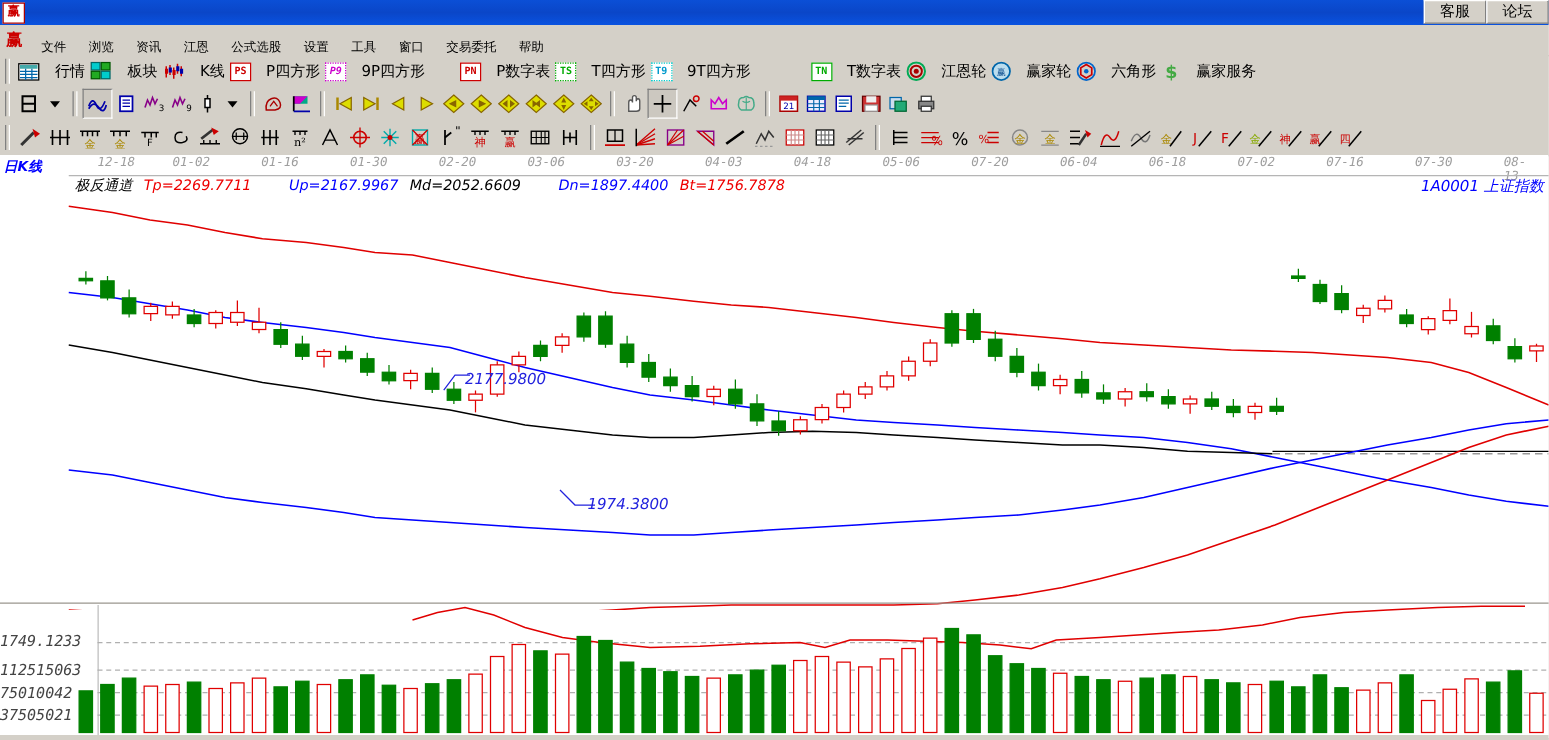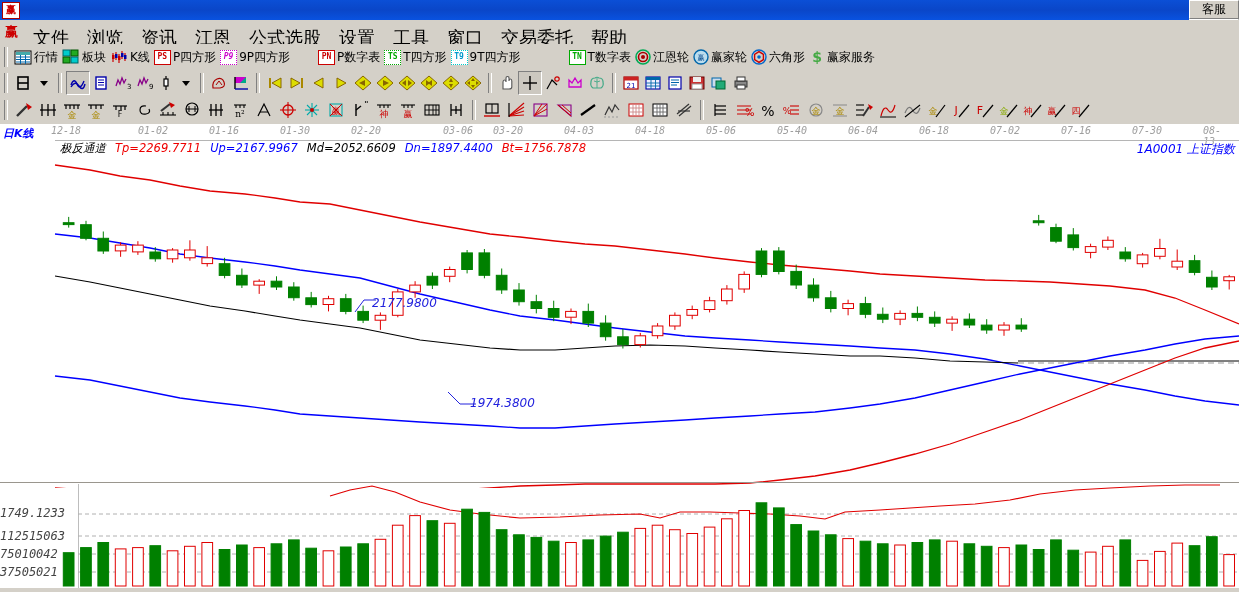--- a/index.html
+++ b/index.html
@@ -15,49 +15,49 @@
   .titlebar{
     position:absolute;left:0;top:0;width:1239px;height:20px;
     background:linear-gradient(to bottom,#0b4fd6 0%,#0a46c8 50%,#0952e0 100%);
     display:flex;align-items:center;
   }
   .tb-icon{width:16px;height:15px;margin:0 4px 0 2px;background:#fff;border:1px solid #a00;
     color:#c00;font-size:10px;line-height:13px;text-align:center;font-weight:bold;
     font-family:"DejaVu Sans",sans-serif;}
   .tb-title{color:#fff;font-size:12.5px;font-weight:bold;letter-spacing:.4px;
     font-family:"DejaVu Sans","Liberation Sans",sans-serif;white-space:nowrap;}
-  .tb-right{margin-left:auto;display:flex;height:20px;align-items:center;flex-direction:column;}
+  .tb-right{margin-left:auto;display:flex;height:20px;align-items:flex-start;}
   .tb-btn{
     width:48px;background:#d4d0c8;border:1px solid #fff;border-right-color:#808080;
     border-bottom-color:#808080;color:#000;font-size:12px;display:flex;
     align-items:center;justify-content:center;font-family:"DejaVu Sans",sans-serif;
   }
 
   
   .menubar{
     position:absolute;left:0;top:20px;width:1239px;height:24px;background:#d4d0c8;
     display:flex;align-items:center;border-bottom:1px solid #b8b4ac;
   }
   .menu-logo{color:#c00;font-weight:bold;font-size:13px;margin:0 6px 0 5px;
     font-family:"DejaVu Sans",sans-serif;}
-  .menu-item{font-size:18px;color:#000;padding:2px 9px;white-space:nowrap;
+  .menu-item{font-size:10px;color:#000;padding:2px 9px;white-space:nowrap;
     font-family:"DejaVu Sans","Liberation Sans",sans-serif;margin-top:12px;}
 
   
   .toolbar{
     position:absolute;left:0;width:1239px;background:#d4d0c8;
     display:flex;align-items:center;
   }
   #tb1{top:44px;height:26px;}
   #tb2{top:70px;height:26px;}
   #tb3{top:96px;height:28px;border-bottom:1px solid #9a968e;}
   .sep{width:2px;height:20px;border-left:1px solid #808080;border-right:1px solid #fff;
     margin:0 4px;flex:0 0 auto;}
   .tbtn{display:flex;align-items:center;height:22px;padding:0 2px;flex:0 0 auto;}
-  .tbtn .lbl{font-size:12px;color:#000;margin-left:2px;white-space:nowrap;
+  .tbtn .lbl{font-size:12px;color:#000;margin-left:12px;white-space:nowrap;
     font-family:"DejaVu Sans","Liberation Sans",sans-serif;}
   .ico{width:18px;height:16px;flex:0 0 auto;display:block;}
   .ico.sm{width:16px;height:16px;}
   .ico.w20{width:20px;height:18px;}
   .badge{
     width:15px;height:13px;border:1px solid #c00;color:#c00;font-size:8px;
     line-height:12px;text-align:center;font-weight:bold;background:#fff;
     font-family:"DejaVu Sans Mono",monospace;flex:0 0 auto;
   }
   .badge.p9{border-color:#c0c;color:#c0c;border-style:dotted;font-style:italic;}
@@ -76,21 +76,21 @@
     font-family:"DejaVu Sans",sans-serif;}
   .datelbl{position:absolute;top:1px;font-size:10px;color:#9e9e9e;
     font-family:"DejaVu Sans Mono","Liberation Mono",monospace;transform:translateX(-50%);}
   .axis-line{position:absolute;left:55px;top:16px;width:1184px;height:1px;background:#b5b5b5;}
 
   .infoline{position:absolute;left:60px;top:17px;height:16px;font-size:11.5px;
     white-space:nowrap;font-family:"DejaVu Sans","Liberation Sans",sans-serif;}
   .infoline span{margin-right:9px;}
   .ch-name{color:#000;font-weight:normal;margin-right:16px;}
   .c-red{color:#e00;}
-  .c-blue{color:#00f;}
+  .c-blue{color:#00f;margin-left:21px;}
   .c-black{color:#000;}
   .codetag{position:absolute;right:4px;top:17px;font-size:12px;color:#00f;
     font-family:"DejaVu Sans",sans-serif;}
 
   .pricepane{position:absolute;left:0;top:34px;width:1239px;height:448px;}
   .volpane{position:absolute;left:0;top:360px;width:1239px;height:108px;}
   .vol-sep{position:absolute;left:0;top:358px;width:1239px;height:1px;background:#9a968e;}
   .vol-lbl{position:absolute;font-size:12px;color:#444;
     font-family:"DejaVu Sans Mono","Liberation Mono",monospace;white-space:nowrap;}
   .vol-left-border{position:absolute;left:78px;top:0;width:1px;height:108px;background:#bdbdbd;}
@@ -853,31 +853,31 @@
         <text x="6" y="13" font-size="9" text-anchor="middle" fill="#c00" font-family="DejaVu Sans">四</text>
         <line x1="9" y1="16" x2="19" y2="4" stroke="#000" stroke-width="1.2"></line>
       </svg>
     </div>
   </div>
 
   <div class="chartwrap">
 
     <div class="axis-row">
       <span class="kline-tag">日K线</span>
-      <span class="datelbl" style="left:66px">12-18</span>
+      <span class="datelbl" style="left:93px">12-18</span>
       <span class="datelbl" style="left:153px">01-02</span>
       <span class="datelbl" style="left:224px">01-16</span>
       <span class="datelbl" style="left:295px">01-30</span>
       <span class="datelbl" style="left:366px">02-20</span>
-      <span class="datelbl" style="left:458px">03-06</span>
+      <span class="datelbl" style="left:437px">03-06</span>
       <span class="datelbl" style="left:508px">03-20</span>
       <span class="datelbl" style="left:579px">04-03</span>
       <span class="datelbl" style="left:650px">04-18</span>
       <span class="datelbl" style="left:721px">05-06</span>
-      <span class="datelbl" style="left:792px">05-40</span>
+      <span class="datelbl" style="left:792px">07-20</span>
       <span class="datelbl" style="left:863px">06-04</span>
       <span class="datelbl" style="left:934px">06-18</span>
       <span class="datelbl" style="left:1005px">07-02</span>
       <span class="datelbl" style="left:1076px">07-16</span>
       <span class="datelbl" style="left:1147px">07-30</span>
       <span class="datelbl" style="left:1215px">08-13</span>
     </div>
     <div class="axis-line"></div>
 
     <div class="infoline">

